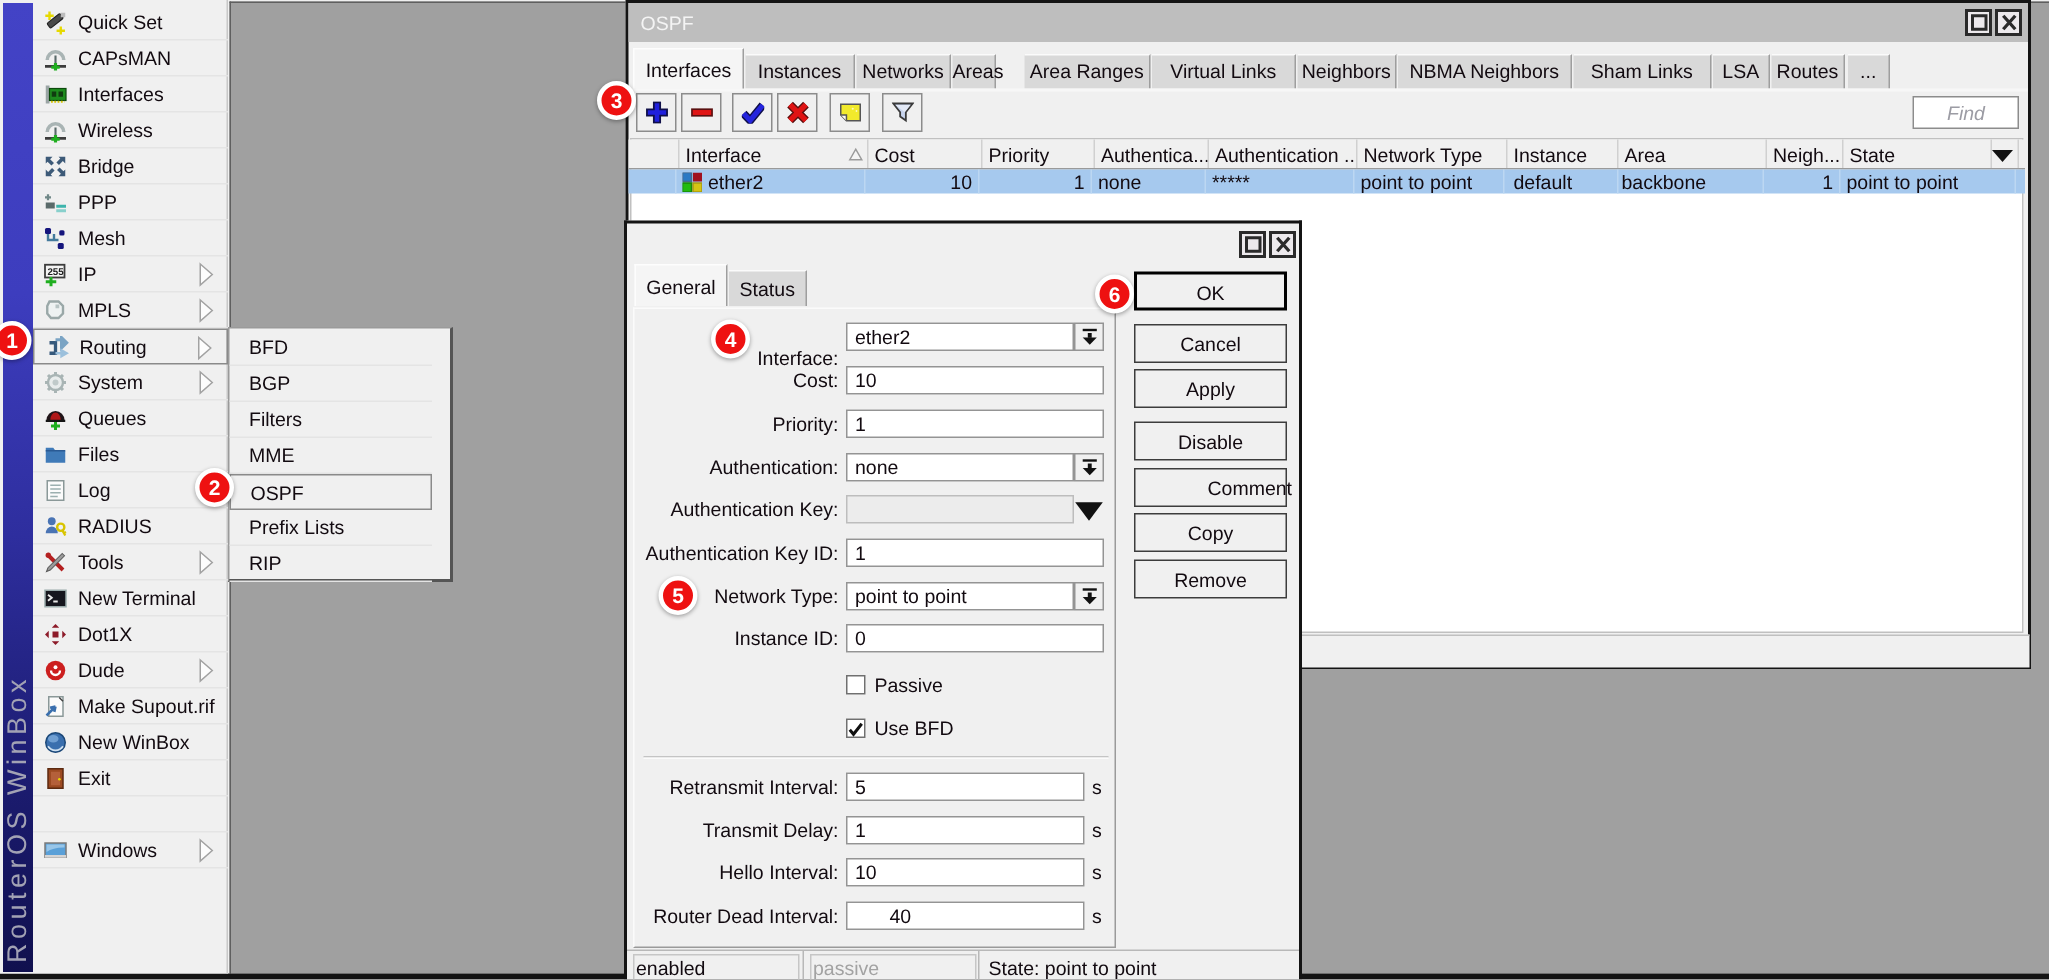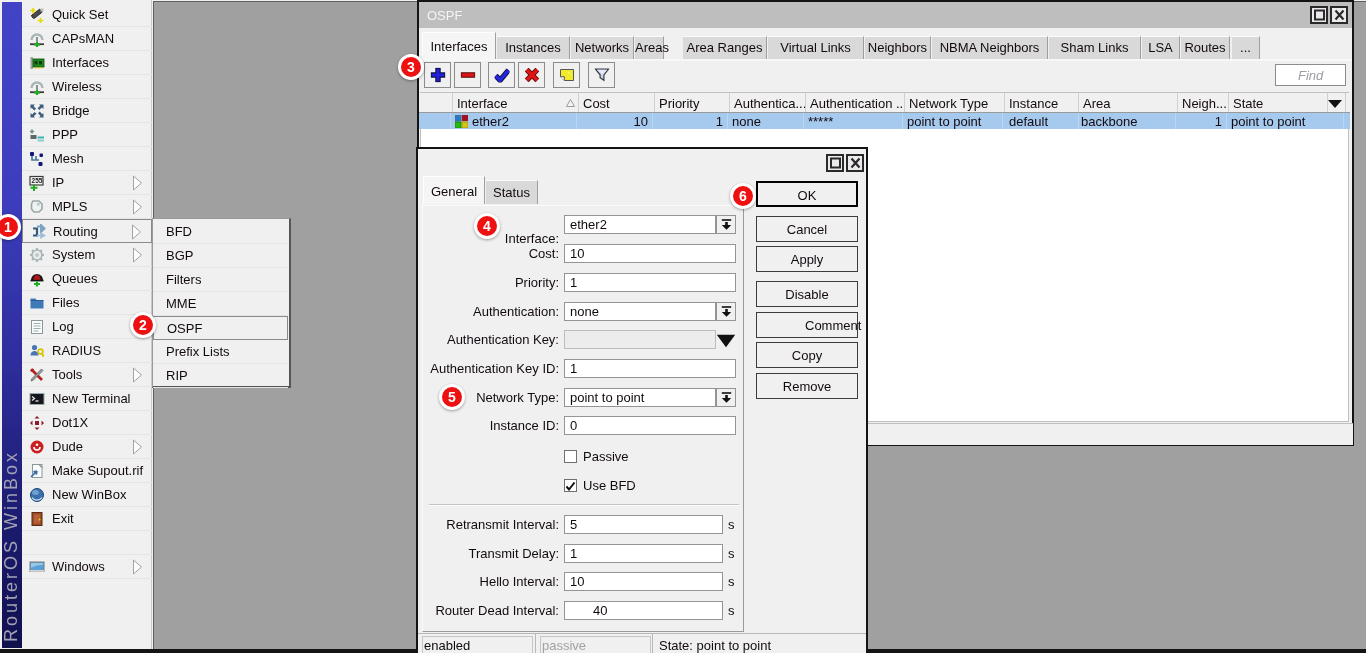--- a/index.html
+++ b/index.html
@@ -12,21 +12,21 @@
 
 #menucol { left:0; top:0; width:152px; height:649px; background:#f0f0f0; border-right:1px solid #c8c8c8; }
 #bluestrip { left:2px; top:2px; width:20px; height:646px; background:linear-gradient(180deg,#4343c6 0%,#3d3dbe 30%,#2e2e9e 55%,#1d1d74 78%,#10104e 100%); }
 #vtext { left:1px; top:642px; width:220px; height:21px; transform-origin:0 0; transform:rotate(-90deg); color:#a2a2b4; font-size:18px; letter-spacing:3px; white-space:nowrap; }
 .mi { position:absolute; left:22px; width:130px; height:24px; border-bottom:1px solid #e4e4e4; }
 .mi .lbl { position:absolute; left:30px; top:4px; font-size:13px; }
 .mi .ic { position:absolute; left:7px; top:4px; width:16px; height:16px; }
 .mi .arr { position:absolute; right:9px; top:3px; }
 .mi.hl { border:1px solid #8a8a8a; }
 
-#popup { left:152px; top:218px; width:139px; height:170px; background:#f0f0f0; border:1px solid #9a9a9a; border-right:2px solid #555; border-bottom:2px solid #555; }
+#popup { left:152px; top:218px; width:150px; height:170px; background:#f0f0f0; border:1px solid #9a9a9a; border-right:2px solid #555; border-bottom:2px solid #555; }
 .pmi { position:absolute; left:0; width:135px; height:24px; border-bottom:1px solid #e4e4e4; }
 .pmi span { position:absolute; left:13px; top:4px; }
 .pmi.hl { border:1px solid #8a8a8a; }
 
 #win { left:417px; top:0px; width:937px; height:446px; background:#f0f0f0; border:2px solid #141414; }
 #wtitle { left:0; top:0; width:933px; height:26px; background:#bebebe; color:#f4f4f4; }
 #wtitle span { position:absolute; left:8px; top:6px; }
 .tbtn { position:absolute; width:19px; height:18px; background:#ece9ec; border:2px solid #2a2a2a; }
 .tbtn svg { position:absolute; left:1px; top:1px; }
 

